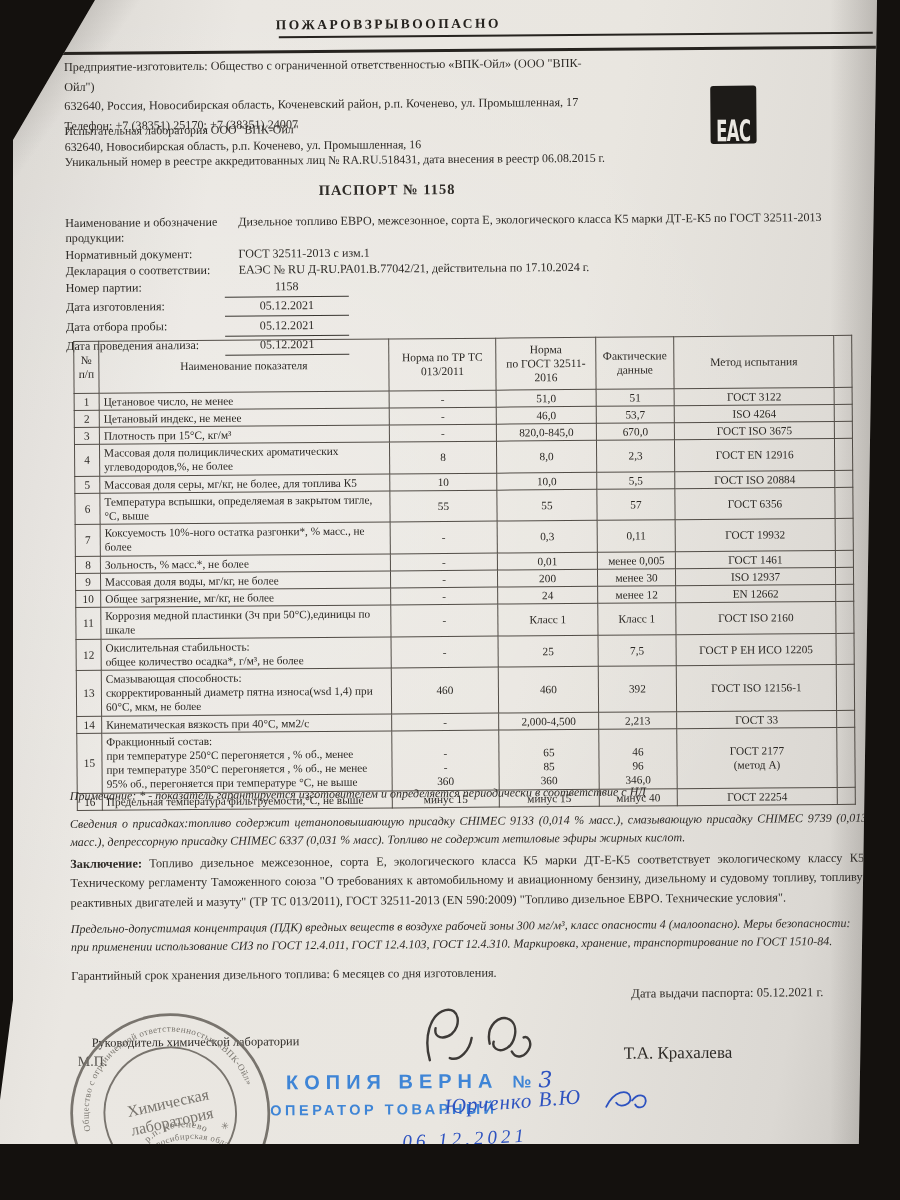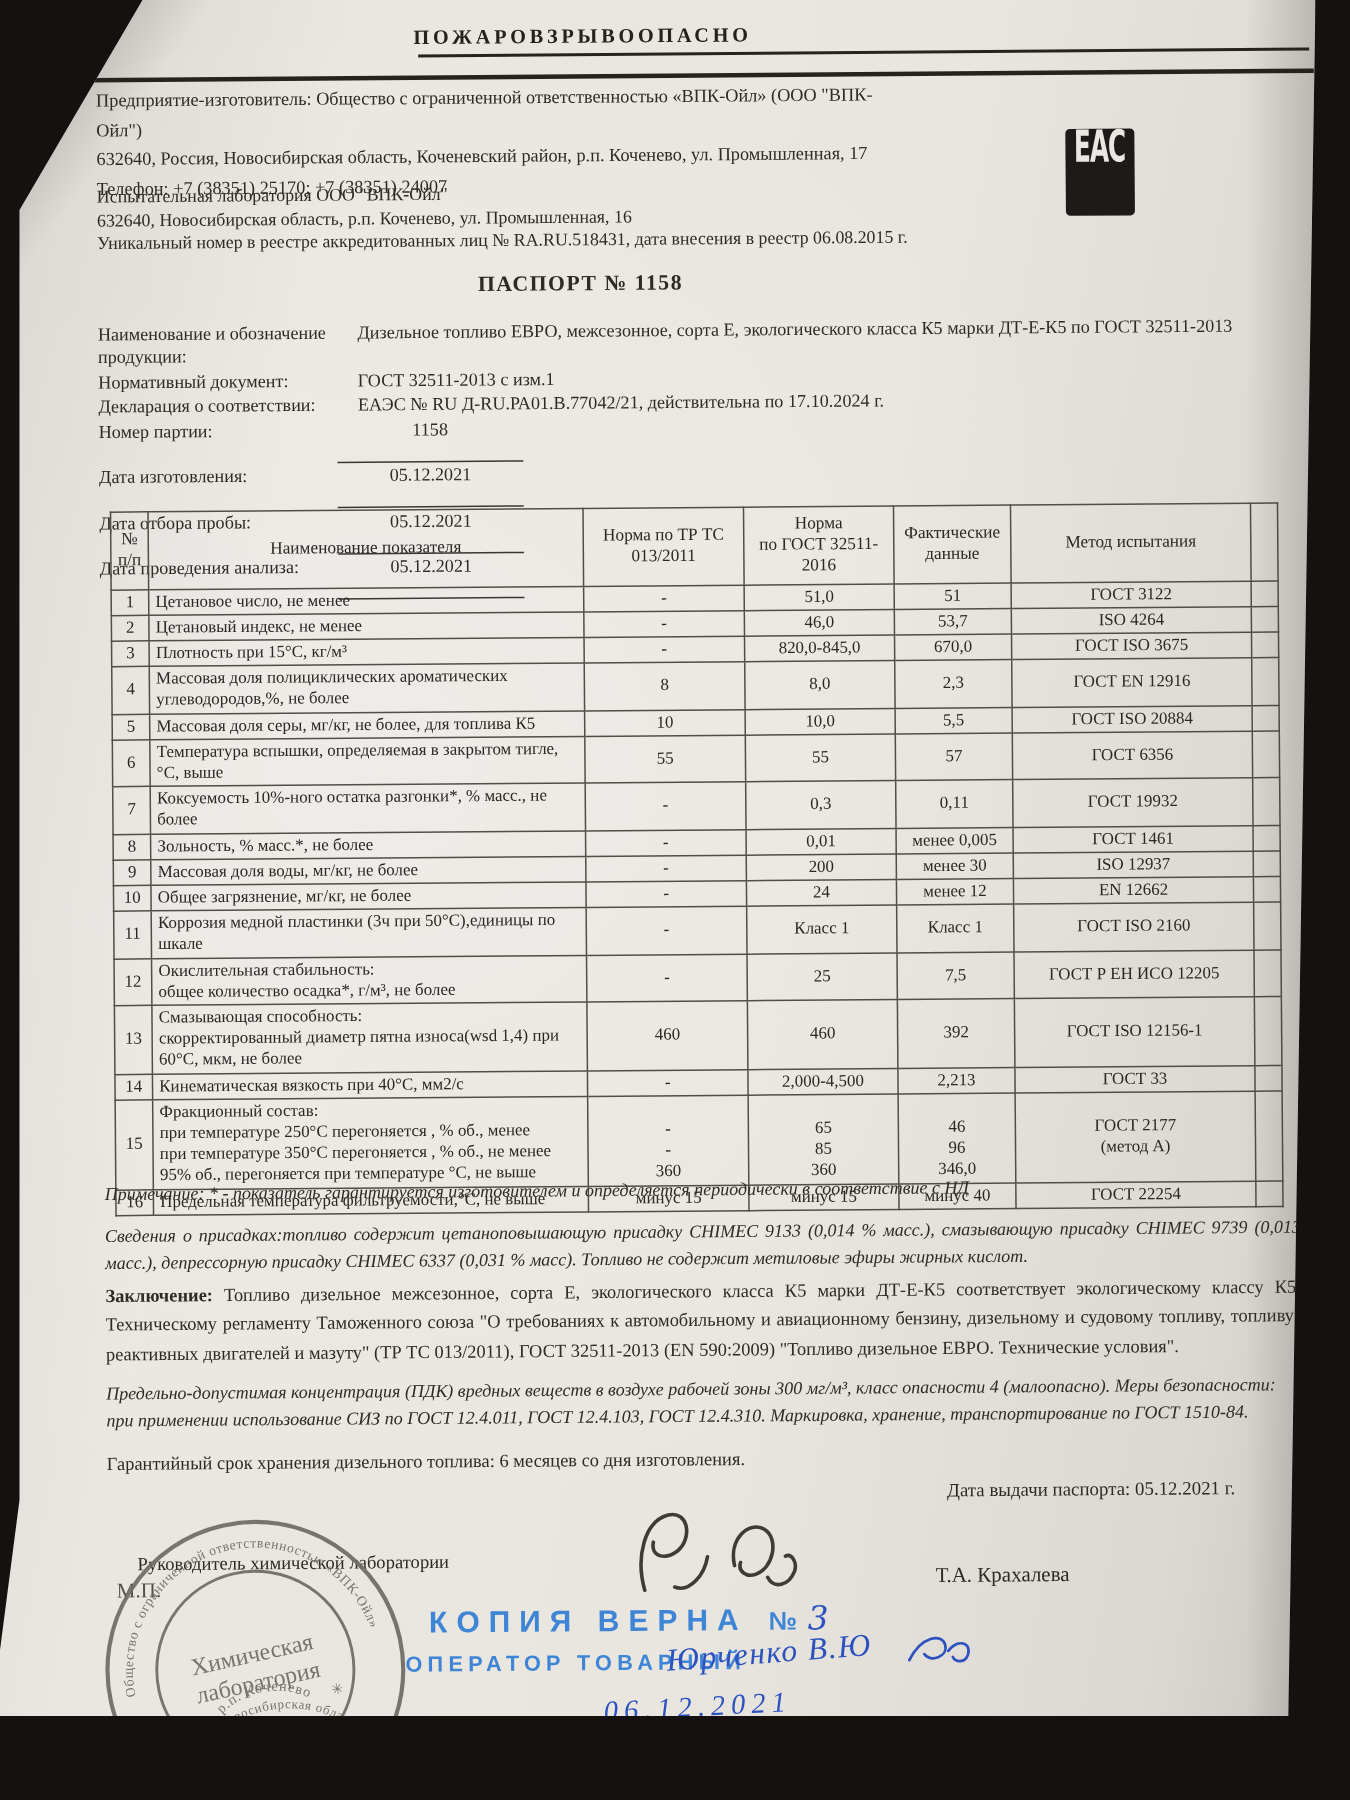--- a/index.html
+++ b/index.html
@@ -16,44 +16,44 @@
   .content{position:absolute;inset:0;transform:rotate(-0.45deg);
     font-family:"Liberation Serif","DejaVu Serif",serif;color:#2e2b27;}
   .rule{position:absolute;background:#26231f;}
   .warning{position:absolute;left:280px;top:16px;font-size:13.5px;font-weight:bold;letter-spacing:2.5px;color:#25221e;}
   .man1{position:absolute;left:68px;top:55px;font-size:12.2px;line-height:19.5px;width:540px;}
   .man2{position:absolute;left:68px;top:121px;font-size:11.9px;line-height:15.6px;width:560px;}
   .logo{position:absolute;left:596px;top:40px;width:110px;text-align:center;}
   .logo-title{font-family:"Liberation Sans","DejaVu Sans",sans-serif;font-weight:bold;font-size:15.5px;letter-spacing:.5px;color:#26231f;margin-top:2px;}
   .logo-sub{font-family:"Liberation Sans","DejaVu Sans",sans-serif;font-size:5.6px;color:#55524d;letter-spacing:.4px;margin-top:2px;}
   .eac{position:absolute;left:714px;top:88px;width:46px;height:58px;background:#1d1b18;border-radius:3px;
-    display:flex;align-items:flex-start;justify-content:center;}
+    display:flex;align-items:flex-end;justify-content:center;}
   .eac span{font-family:"DejaVu Sans",sans-serif;font-weight:bold;font-size:23px;color:#eae7e2;
     transform:scale(.72,1.28);letter-spacing:-1px;}
   .ptitle{position:absolute;left:0;top:181px;width:780px;text-align:center;font-size:14.5px;font-weight:bold;letter-spacing:1px;}
   #fields{position:absolute;left:68px;top:213px;font-size:12.1px;}
   .frow{display:flex;margin-bottom:1.5px;}
   .flabel{width:155px;flex:none;white-space:pre-line;line-height:15px;}
   .fval{margin-left:18px;white-space:nowrap;line-height:15px;}
-  .fval.u{margin-left:4px;width:124px;text-align:center;border-bottom:1.6px solid #3a3732;padding-bottom:13px;}
+  .fval.u{margin-left:4px;width:124px;text-align:center;border-bottom:1.6px solid #3a3732;padding-bottom:2px;}
   table.spec{position:absolute;left:75px;top:338px;border-collapse:collapse;table-layout:fixed;width:778px;
     font-size:11.3px;line-height:14.2px;color:#2b2824;}
   table.spec th,table.spec td{border:1px solid #524d47;padding:1px 4px;white-space:pre-line;vertical-align:middle;}
   table.spec th{font-weight:normal;font-size:11.5px;text-align:center;padding:4px 2px;}
   td.c0,td.c2,td.c3,td.c4,td.c5{text-align:center;}
   td.c1{text-align:left;}
   .note{position:absolute;left:68px;top:786px;font-style:italic;font-size:12px;}
   .additives{position:absolute;left:68px;top:813px;width:812px;font-style:italic;font-size:12px;line-height:17.8px;text-align:justify;}
   .conclusion{position:absolute;left:68px;top:852px;width:814px;font-size:12.3px;line-height:19.3px;text-align:justify;}
   .pdk{position:absolute;left:68px;top:917px;width:800px;font-style:italic;font-size:12px;line-height:18.3px;}
   .warranty{position:absolute;left:68px;top:966px;font-size:12.3px;}
   .issue{position:absolute;left:628px;top:988px;font-size:12.6px;}
   .headlbl{position:absolute;left:88px;top:1033px;font-size:12.4px;}
   .mp{position:absolute;left:74px;top:1051px;font-size:14px;opacity:.8;}
-  .headname{position:absolute;left:620px;top:1045px;font-size:14px;}
+  .headname{position:absolute;left:620px;top:1045px;font-size:17px;}
   .sig{position:absolute;left:412px;top:998px;}
   .stamp{position:absolute;left:60px;top:1005px;opacity:.92;}
   .copy1{position:absolute;left:282px;top:1068px;color:#3f85d6;font-family:"Liberation Sans","DejaVu Sans",sans-serif;
     font-weight:bold;font-size:20px;letter-spacing:6px;}
   .copy1 .numsign{letter-spacing:1px;margin-left:14px;font-size:17px;}
   .handnum{font-family:"DejaVu Serif",serif;font-style:italic;font-weight:normal;font-size:22px;color:#2d52c0;letter-spacing:0;margin-left:6px;}
   .copy2{position:absolute;left:266px;top:1101px;color:#3f85d6;font-family:"Liberation Sans","DejaVu Sans",sans-serif;
     font-size:14.5px;letter-spacing:3.5px;font-weight:bold;}
   .signer{position:absolute;left:440px;top:1090px;color:#2d52c0;font-style:italic;font-size:21px;
     letter-spacing:1px;transform:rotate(-4deg);white-space:nowrap;}

